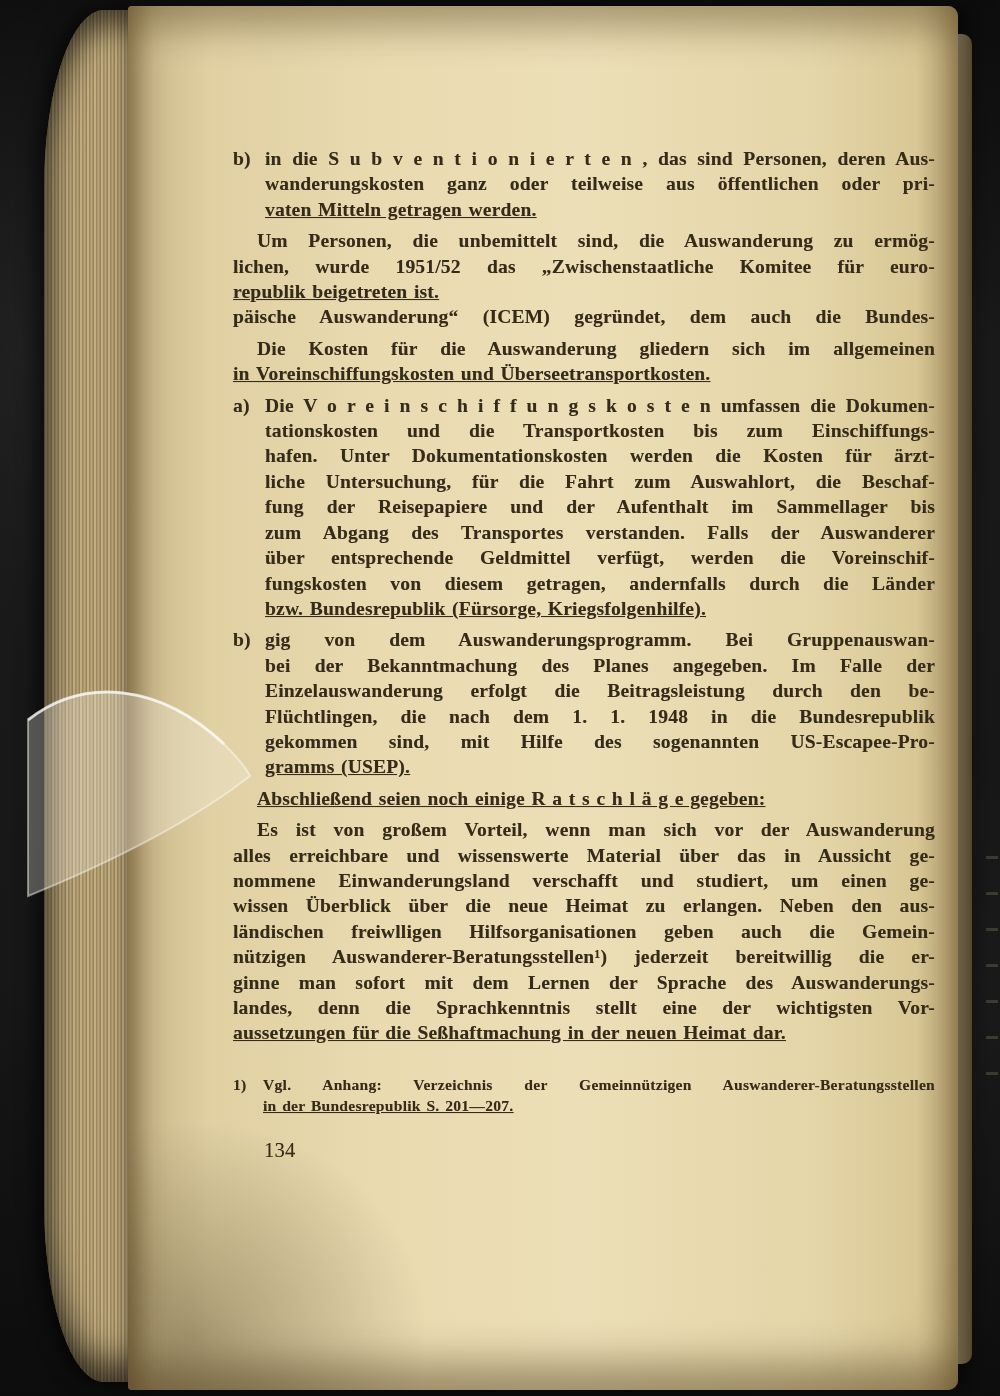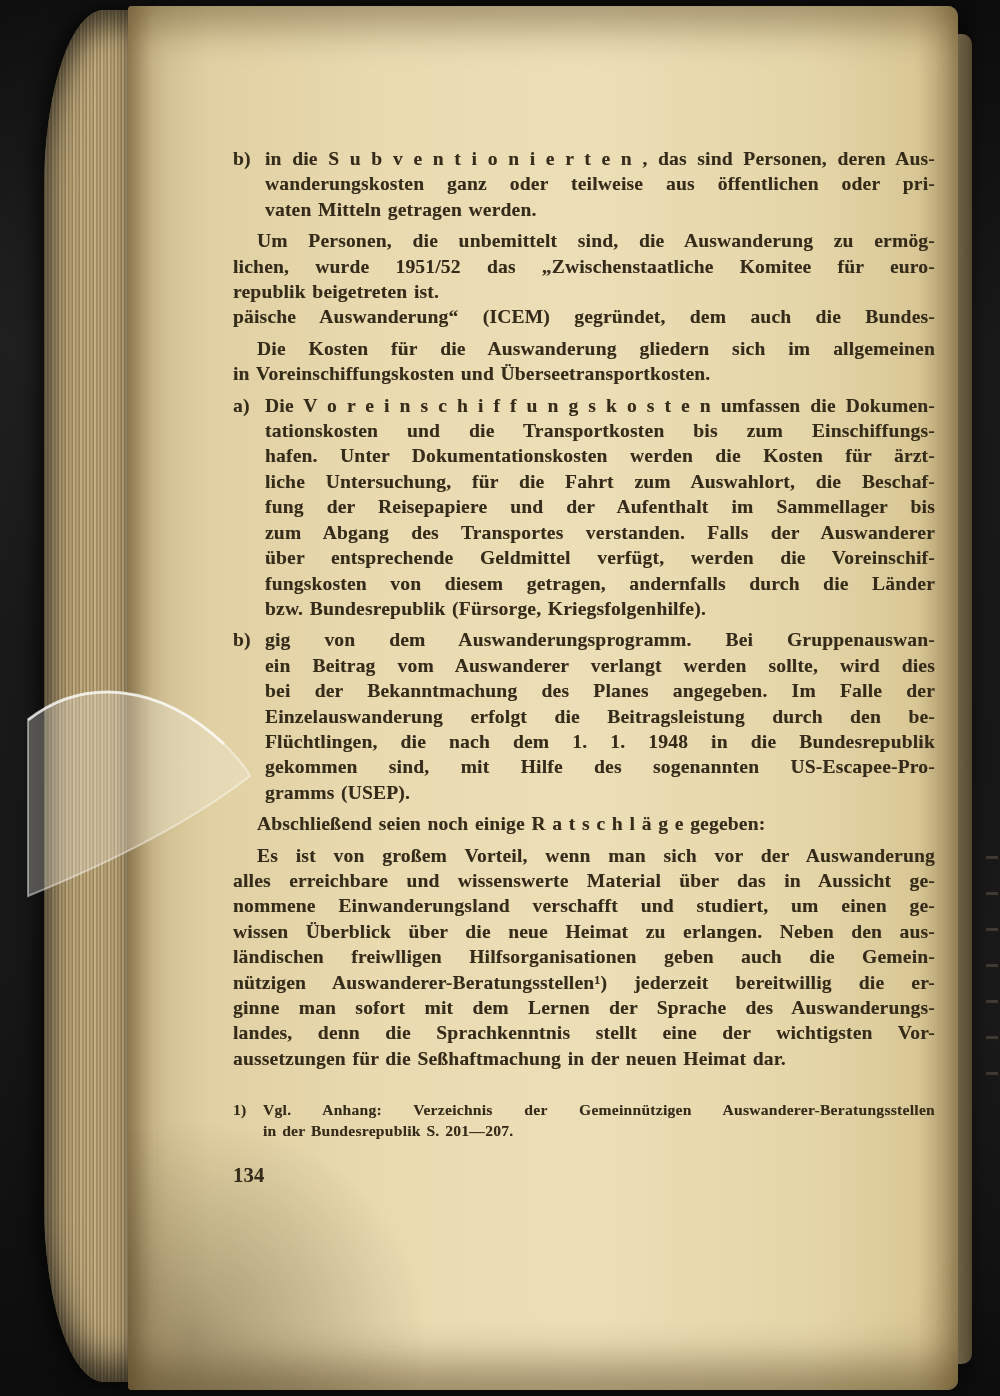--- a/index.html
+++ b/index.html
@@ -91,35 +91,36 @@
     line-height: 25.4px;
     letter-spacing: 0.2px;
     word-spacing: 1.5px;
     text-shadow: 0.2px 0.2px 0 rgba(53,43,26,0.35);
   }
   .para { margin: 0 0 6px 0; }
   .para.item { position: relative; padding-left: 32px; }
   .para .label { position: absolute; left: 0; top: 0; }
   .para.plain > .line:first-child { text-indent: 24px; }
   .line { text-align: justify; text-align-last: justify; }
-  .line.last { text-align-last: left; }
+  .line.last { text-align-last: left; text-decoration: underline; }
 
   .para.footnote {
     position: relative;
     padding-left: 30px;
     margin-top: 28px;
     font-size: 15.5px;
     line-height: 21px;
     letter-spacing: 0.3px;
   }
 
   .page-number {
     margin-top: 22px;
     font-size: 20.5px;
-    font-weight: 700;
+    font-weight: 400;
+    margin-left: 31px;
   }
 </style>
 </head>
 <body>
 
 <div class="scene">
 
   <div class="page-edge-right"></div>
   <div class="facing-text-marks"></div>
 
@@ -160,21 +161,20 @@
           <div class="line">liche Untersuchung, für die Fahrt zum Auswahlort, die Beschaf-</div>
           <div class="line">fung der Reisepapiere und der Aufenthalt im Sammellager bis</div>
           <div class="line">zum Abgang des Transportes verstanden. Falls der Auswanderer</div>
           <div class="line">über entsprechende Geldmittel verfügt, werden die Voreinschif-</div>
           <div class="line">fungskosten von diesem getragen, andernfalls durch die Länder</div>
           <div class="line last">bzw. Bundesrepublik (Fürsorge, Kriegsfolgenhilfe).</div>
         </div>
         <div class="para item">
           <span class="label">b)</span>
           <div class="line">gig von dem Auswanderungsprogramm. Bei Gruppenauswan-</div>
-          <div class="line">ein Beitrag vom Auswanderer verlangt werden sollte, wird dies</div>
           <div class="line">bei der Bekanntmachung des Planes angegeben. Im Falle der</div>
           <div class="line">Einzelauswanderung erfolgt die Beitragsleistung durch den be-</div>
           <div class="line">Flüchtlingen, die nach dem 1. 1. 1948 in die Bundesrepublik</div>
           <div class="line">gekommen sind, mit Hilfe des sogenannten US-Escapee-Pro-</div>
           <div class="line last">gramms (USEP).</div>
         </div>
         <div class="para plain">
           <div class="line last">Abschließend seien noch einige R a t s c h l ä g e gegeben:</div>
         </div>
         <div class="para plain">

